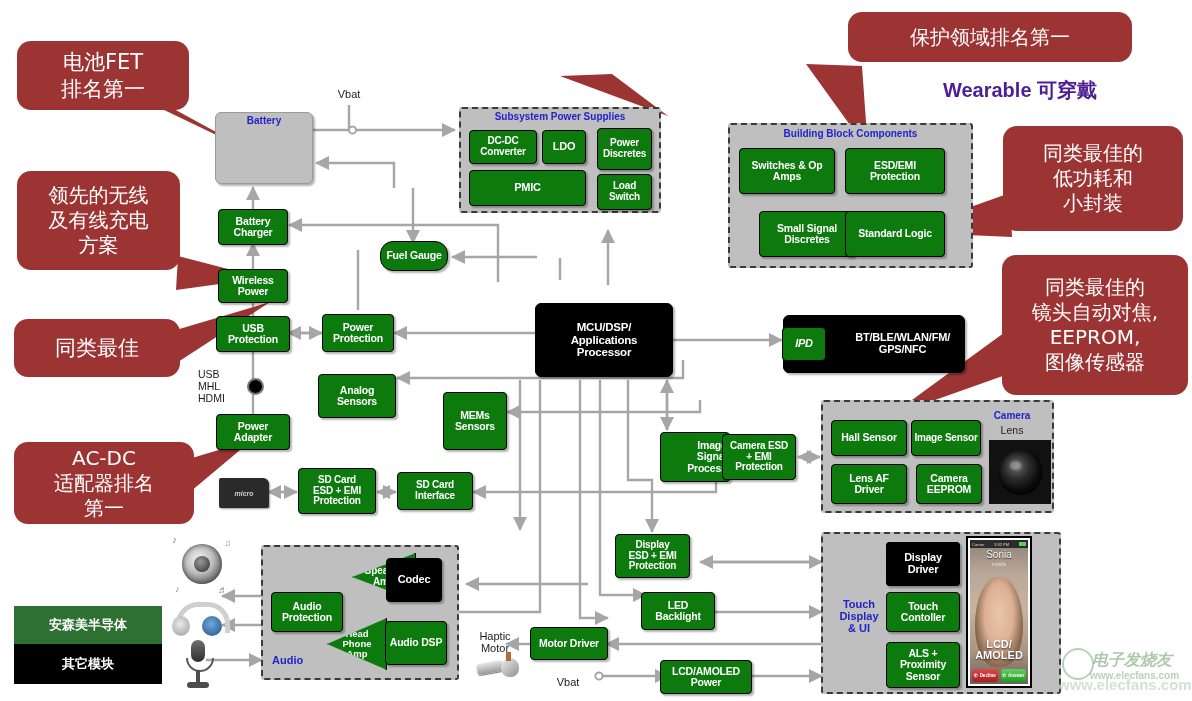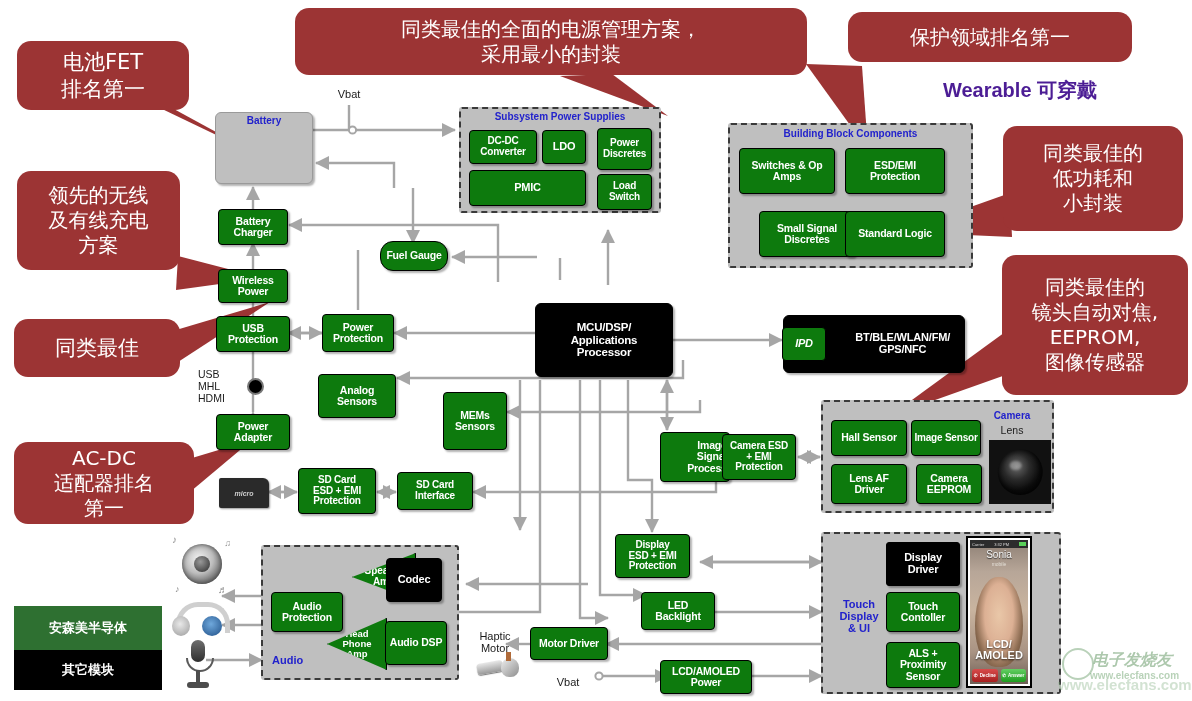--- a/index.html
+++ b/index.html
@@ -203,22 +203,20 @@
       <polygon points="1010,193 900,232 1012,237"></polygon>
       <polygon points="176,330 270,302 178,362"></polygon>
       <polygon points="1012,327 890,416 1014,372"></polygon>
       <polygon points="192,458 252,440 190,492"></polygon>
     </g>
   </svg>
 
   <div class="callout" style="left: 17px; top: 41px; width: 172px; height: 69px; font-size: 21px; white-space: pre-line;">电池FET
 排名第一</div>
 
-  <div class="callout" style="left: 295px; top: 8px; width: 512px; height: 67px; font-size: 20px; white-space: pre-line;">同类最佳的全面的电源管理方案，
-采用最小的封装</div>
 
   <div class="callout" style="left:848px;top:12px;width:284px;height:50px;font-size:20px;">保护领域排名第一</div>
 
   <div class="callout" style="left: 17px; top: 171px; width: 163px; height: 99px; font-size: 20px; white-space: pre-line;">领先的无线
 及有线充电
 方案</div>
 
   <div class="callout" style="left: 1003px; top: 126px; width: 180px; height: 105px; font-size: 20px; white-space: pre-line;">同类最佳的
 低功耗和
 小封装</div>
@@ -431,21 +429,21 @@
         </div>
         <div class="ph-btn green">
           <span>✆</span>
           <span>Answer</span>
         </div>
       </div>
     </div>
   </div>
 
   <div class="legend" style="left:14px;top:606px;width:148px;height:78px;">
-    <div class="lg-top" style="height:44px;font-size:13px;">安森美半导体</div>
+    <div class="lg-top" style="height:38px;font-size:13px;">安森美半导体</div>
     <div class="lg-bot" style="height:40px;font-size:13px;font-family:Liberation Serif, serif;">其它模块</div>
   </div>
 
   <div style="position:absolute;left:1062px;top:648px;width:28px;height:28px;border-radius:50%;
        border:2px solid #a8c6a8;opacity:.8;"></div>
   <div class="wm" style="left:1092px;top:650px;font-size:16px;font-weight:bold;">电子发烧友</div>
   <div class="wm2" style="left:1090px;top:670px;font-size:10px;">www.elecfans.com</div>
   <div class="wm2" style="left:1058px;top:676px;font-size:15px;opacity:.35;">www.elecfans.com</div>
 
 </div>

